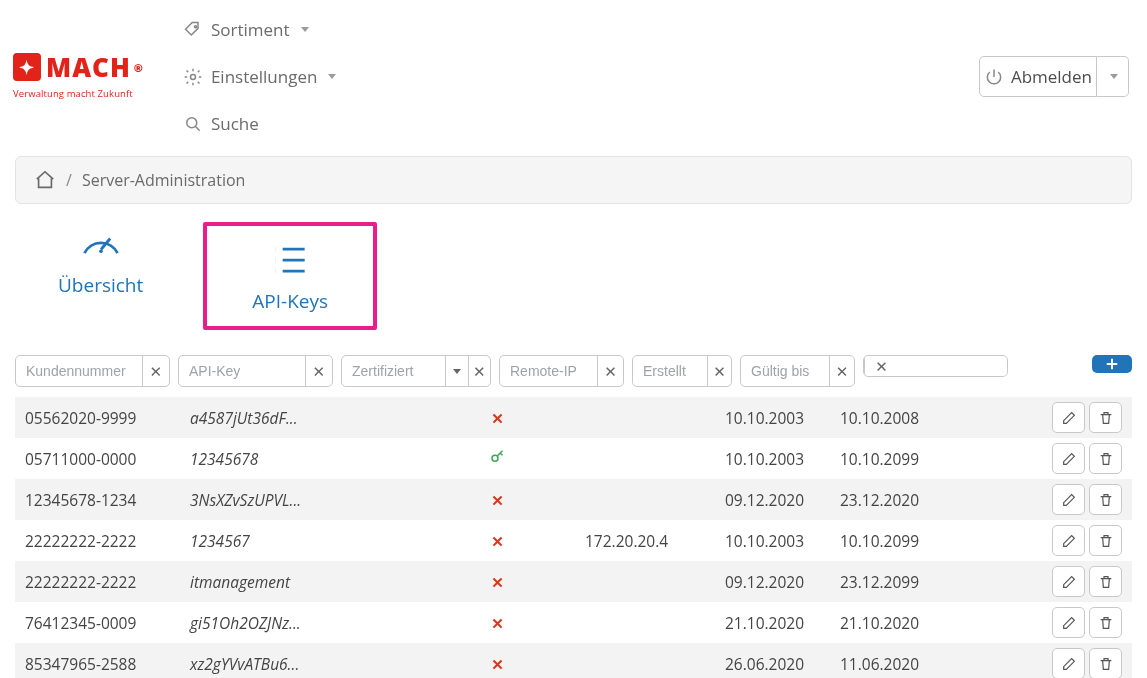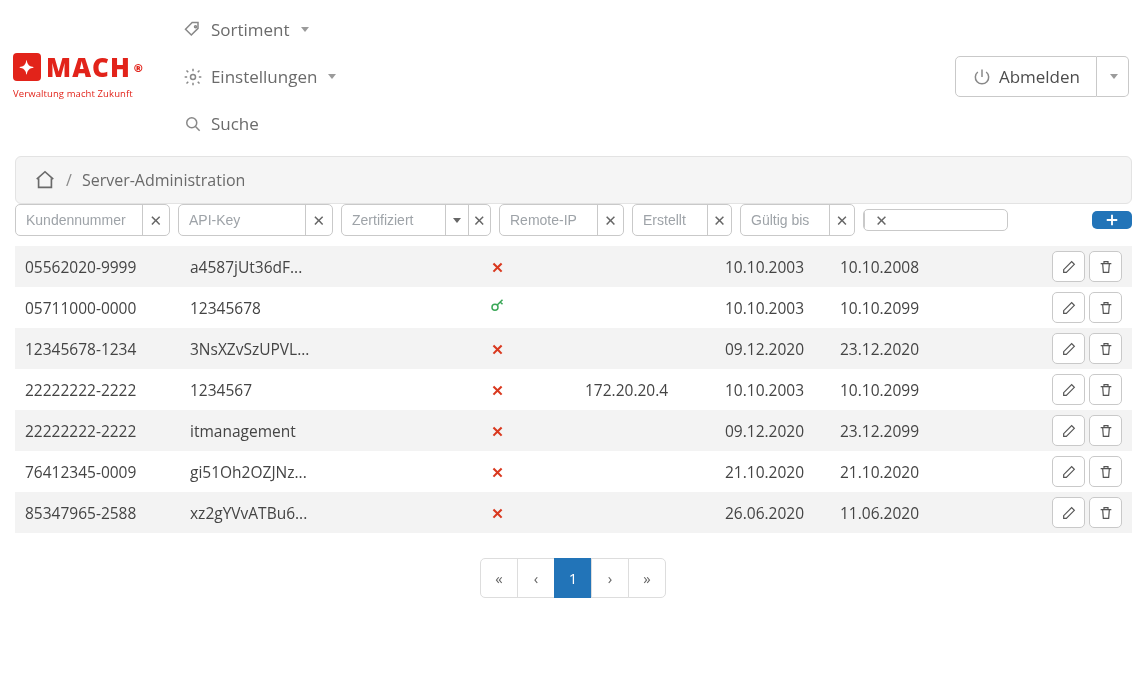--- a/index.html
+++ b/index.html
@@ -9,32 +9,32 @@
   .logo { display:flex; flex-direction:column; margin-right:25px; }
   .logo-main { font-size:26px; font-weight:800; letter-spacing:1px; color:#e2231a; line-height:1; display:flex; align-items:center;}
   .logo-badge { width:28px; height:28px; border-radius:4px; background:#e2231a; display:inline-flex; align-items:center; justify-content:center; margin-right:5px; color:#fff; font-weight:900; font-size:18px;}
   .logo-reg { font-size:11px; vertical-align:super; margin-left:3px;}
   .logo-sub { font-size:9.5px; color:#e2231a; margin-top:6px; letter-spacing:.1px;}
   .nav { display:flex; gap:10px;flex-direction:column; }
   .nav-item { display:flex; align-items:center; gap:8px; padding:7px 14px; border-radius:5px; color:#6b6b6b; cursor:pointer; font-size:17px;}
   .caret { width:0; height:0; border-left:4px solid transparent; border-right:4px solid transparent; border-top:5px solid #9b9b9b; margin-left:3px;}
   .spacer { flex:1; }
   .logout-wrap { display:flex; gap:0; margin-right:5px;}
-  .btn-logout { display:flex; align-items:center; gap:7px; padding:8px 16px; border:1px solid #c9c9c9; border-radius:5px 0 0 5px; background:#fff; cursor:pointer; font-size:17px; color:#4d4d4d;}
+  .btn-logout { display:flex; align-items:center; gap:7px; padding:8px 4px; border:1px solid #c9c9c9; border-radius:5px 0 0 5px; background:#fff; cursor:pointer; font-size:17px; color:#4d4d4d;}
   .btn-logout-caret { border:1px solid #c9c9c9; border-left:none; border-radius:0 5px 5px 0; background:#fff; padding:8px 10px; cursor:pointer; display:flex; align-items:center;}
   .icon { width:20px; height:20px; stroke:#888; fill:none; stroke-width:1.8; }
   .crumb-box { margin:8px 12px 0 12px; background:#f5f5f5; border:1px solid #e3e3e3; border-radius:6px; padding:12px 18px; display:flex; align-items:center; gap:10px; color:#6a6a6a; font-size:16px;}
   .crumb-sep::after { content:"/"; color:#8a8a8a; }
   .crumb-link { color:#6a6a6a; cursor:pointer;}
   .tabs { display:flex; gap:60px; padding:18px 40px 25px 55px; }
   .tab { display:flex; flex-direction:column; align-items:center; gap:6px; cursor:pointer; }
   .tab-label { font-size:19px; color:#2274b8;}
   .tab-icon { width:44px; height:44px; stroke:#2274b8; fill:none; stroke-width:3; }
   .highlight { border:4px solid #e91e8c; padding:12px 45px; border-radius:2px;}
-  .filters { display:flex; gap:8px; align-items:center; padding:0 12px 10px 12px;}
+  .filters { display:flex; gap:8px; align-items:flex-start; padding:0 12px 10px 12px;}
   .filter { display:flex; border:1px solid #c9c9c9; border-radius:5px; overflow:hidden; background:#fff; flex:1 1 auto;}
   .filter input { border:none; padding:7px 10px; outline:none; font-size:14px; width:100%; color:#555; background:transparent;}
   .filter input::placeholder { color:#9ea3a8; }
   .filter .seg { border-left:1px solid #c9c9c9; display:flex; align-items:center; justify-content:center; width:34px; cursor:pointer; color:#666;}
   .filter .seg.caret-seg::after { content:""; width:0; height:0; border-left:4px solid transparent; border-right:4px solid transparent; border-top:5px solid #666;}
   .add-btn { width:40px; border-radius:5px; background:#2274b8; display:flex; align-items:center; justify-content:center; cursor:pointer; margin-left:auto;}
   .add-btn svg { stroke:#fff; }
   .f-kunde { flex:0 0 155px;} .f-api{flex:0 0 155px;} .f-zert{flex:0 0 150px;} .f-remote{flex:0 0 125px;} .f-erst{flex:0 0 100px;} .f-gult{flex:0 0 115px;} .f-besch{flex:0 0 145px;}
   table { width:calc(100% - 24px); margin:0 12px; border-collapse:collapse; font-size:15.5px;}
   tr { height:41px; }
@@ -45,21 +45,21 @@
   .x-mark { color:#d9381e; font-weight:700; font-size:15px;}
   .key-ico { color:#3aa757; }
   .actions { display:flex; gap:4px; justify-content:flex-end;}
   .act-btn { width:33px; height:31px; border:1px solid #c9c9c9; border-radius:5px; background:#fff; display:flex; align-items:center; justify-content:center; cursor:pointer;}
   .act-btn svg { width:16px; height:16px; stroke:#555; fill:none; stroke-width:1.8;}
   .pager { display:flex; justify-content:center; gap:0; margin:25px 0 15px 0;}
   .pg { width:38px; height:40px; border:1px solid #ddd; display:flex; align-items:center; justify-content:center; cursor:pointer; margin-left:-1px; color:#666; background:#fff;}
   .pg:first-child { border-radius:5px 0 0 5px;}
   .pg:last-child  { border-radius:0 5px 5px 0;}
   .pg.active { background:#2274b8; color:#fff; border-color:#2274b8;}
-  .col-kunde{width:165px;} .col-api{width:240px;} .col-remote{width:140px;} .col-erst{width:115px;} .col-gult{width:115px;} .col-besch{flex:1;} .col-act{width:90px;}
+  .col-kunde{width:165px;} .col-api{width:240px;font-style:italic;} .col-remote{width:140px;} .col-erst{width:115px;} .col-gult{width:115px;} .col-besch{flex:1;} .col-act{width:90px;}
 </style>
 </head>
 <body>
 
 <div class="app">
 
   <div class="top">
     <div class="logo">
       <div class="logo-main">
         <span class="logo-badge">✦</span>
@@ -113,20 +113,37 @@
 
   <div class="crumb-box">
     <svg class="icon" style="width:22px;height:22px;stroke:#6a6a6a;" viewBox="0 0 24 24">
         <path d="M3 11 12 3l9 8"></path>
         <path d="M5 10v10h14V10"></path>
       </svg>
     <span class="crumb-sep"></span>
     <span class="crumb-link">Server-Administration</span>
   </div>
 
+  <div class="tabs">
+    <div class="tab">
+      <svg class="tab-icon" viewBox="0 0 48 48">
+          <path d="M6 34a20 20 0 0 1 36 0"></path>
+          <path d="M24 30 34 18"></path>
+          <circle cx="24" cy="32" r="2" fill="#2274b8" stroke="none"></circle>
+        </svg>
+      <span class="tab-label">Übersicht</span>
+    </div>
+    <div class="tab highlight">
+      <svg class="tab-icon" viewBox="0 0 48 48">
+          <path d="M16 12h24M16 24h24M16 36h24"></path>
+          <path d="M8 12h.1M8 24h.1M8 36h.1" stroke-width="6"></path>
+        </svg>
+      <span class="tab-label">API-Keys</span>
+    </div>
+  </div>
 
   <div class="filters">
     <div class="filter f-kunde">
       <input placeholder="Kundennummer" style="">
       <div class="seg">✕</div>
     </div>
     <div class="filter f-api">
       <input placeholder="API-Key" style="">
       <div class="seg">✕</div>
     </div>

